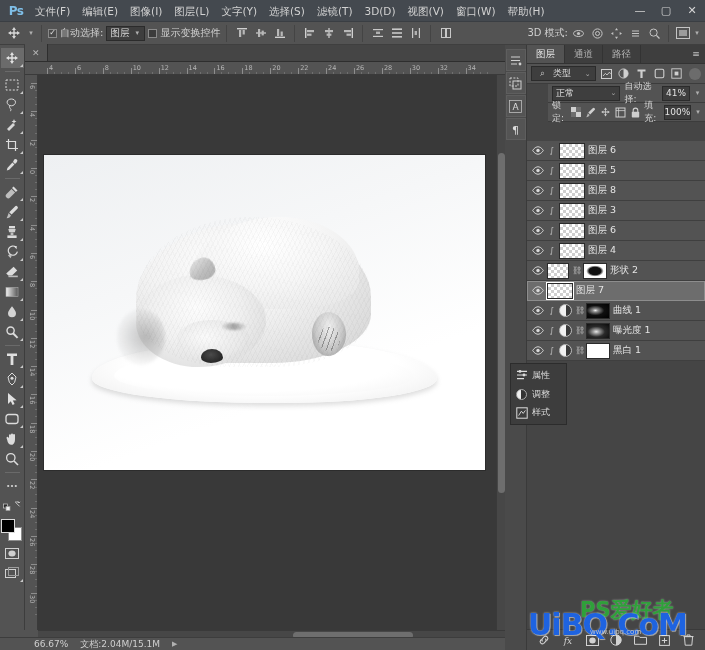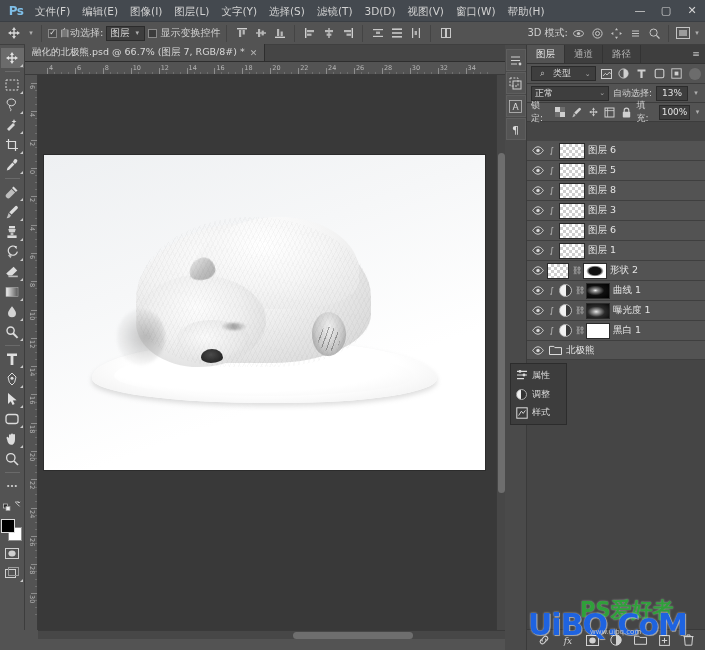--- a/index.html
+++ b/index.html
@@ -274,21 +274,21 @@
   .filtersel {
     height: 15px; background: #3e3e3e; border: 1px solid #2b2b2b;
     display: flex; align-items: center; gap: 3px; padding: 0 3px; width: 66px;
     font-size: 9px; color: #dcdcdc;
   }
   .fico { width: 15px; height: 15px; display: flex; align-items: center; justify-content: center; color: #cfcfcf; }
   .fico-toggle { width: 12px; height: 12px; border-radius: 50%; background: #6c6c6c; margin-left: 2px; }
 
   .blendrow, .lockrow {
     height: 19px; display: flex; align-items: center; gap: 4px; padding: 0 4px;
-    background: #535353; border-bottom: 1px solid #3c3c3c; font-size: 9px; color: #d2d2d2;
+    background: #535353; border-bottom: 1px solid #3c3c3c; font-size: 9px; color: #d2d2d2; margin-left: 21px;
   }
   .blendsel {
     height: 15px; width: 78px; background: #3e3e3e; border: 1px solid #2b2b2b;
     display: flex; align-items: center; padding: 0 3px; font-size: 9px; color: #e0e0e0;
   }
   .blendsel .ca { margin-left: auto; font-size: 7px; color: #aaa; }
   .numfield {
     height: 15px; width: 32px; background: #3e3e3e; border: 1px solid #2b2b2b;
     display: flex; align-items: center; justify-content: center; font-size: 9px; color: #e2e2e2;
   }
@@ -547,21 +547,20 @@
             <rect x="0.5" y="0.5" width="13" height="11" fill="none" stroke="#c4c4c4" stroke-width="1"></rect>
             <rect x="3" y="3" width="8" height="6" fill="#9c9c9c"></rect>
           </svg>
       </div>
       <div class="caret">▾</div>
     </div>
   </div>
 
   <div class="tabbar">
     <div class="doctab">
-      <span>融化的北极熊.psd @ 66.7% (图层 7, RGB/8#) *</span>
       <span class="x">✕</span>
     </div>
   </div>
 
   <div class="toolbox">
     <div class="tool active">
       <svg width="14" height="14" viewBox="0 0 14 14">
           <path d="M7 1 L9 4 H7.7 V6.3 H10 V5 L13 7 L10 9 V7.7 H7.7 V10 H9 L7 13 L5 10 H6.3 V7.7 H4 V9 L1 7 L4 5 V6.3 H6.3 V4 H5 Z" fill="#e2e2e2"></path>
         </svg>
       <span class="nub"></span>
@@ -934,20 +933,25 @@
       <div class="bear-fur"></div>
     </div>
     <div class="cv-scroll-v">
       <i></i>
     </div>
   </div>
   <div class="cv-scroll-h">
     <i></i>
   </div>
 
+  <div class="statusbar">
+    <span>66.67%</span>
+    <span>文档:2.04M/15.1M</span>
+    <span class="arw">▶</span>
+  </div>
 
   <div class="dockrail">
     <div class="dockicon boxed">
       <svg width="13" height="13" viewBox="0 0 13 13">
           <path d="M2 3 h9 M2 6.5 h9 M2 10 h6" stroke="#cfcfcf" stroke-width="1.1"></path>
           <circle cx="11" cy="10" r="1.4" fill="#cfcfcf"></circle>
         </svg>
     </div>
     <div class="dockicon boxed">
       <svg width="13" height="13" viewBox="0 0 13 13">
@@ -1012,21 +1016,21 @@
       </div>
       <div class="fico-toggle"></div>
     </div>
 
     <div class="blendrow">
       <div class="blendsel">
         <span>正常</span>
         <span class="ca">⌄</span>
       </div>
       <span>自动选择:</span>
-      <div class="numfield">13%</div>
+      <div class="numfield">41%</div>
       <span class="caret">▾</span>
     </div>
 
     <div class="lockrow">
       <span>锁定:</span>
       <span class="lockico">
         <svg width="10" height="10" viewBox="0 0 10 10">
             <rect x="0" y="0" width="5" height="5" fill="#cfcfcf"></rect>
             <rect x="5" y="5" width="5" height="5" fill="#cfcfcf"></rect>
             <rect x="5" y="0" width="5" height="5" fill="#6e6e6e"></rect>
@@ -1125,36 +1129,46 @@
 
       <div class="layer">
         <span class="eye">
             <svg width="12" height="9" viewBox="0 0 12 9">
               <path d="M6 0.7C2.8 0.7 0.7 4.5 0.7 4.5S2.8 8.3 6 8.3s5.3-3.8 5.3-3.8S9.2 0.7 6 0.7z" fill="none" stroke="#dcdcdc" stroke-width="0.9"></path>
               <circle cx="6" cy="4.5" r="1.7" fill="#dcdcdc"></circle>
             </svg>
           </span>
         <span class="lk">∫</span>
         <span class="thumb"></span>
-        <span class="lname">图层 1</span>
+        <span class="lname">图层 4</span>
       </div>
 
       <div class="layer">
         <span class="eye">
             <svg width="12" height="9" viewBox="0 0 12 9">
               <path d="M6 0.7C2.8 0.7 0.7 4.5 0.7 4.5S2.8 8.3 6 8.3s5.3-3.8 5.3-3.8S9.2 0.7 6 0.7z" fill="none" stroke="#dcdcdc" stroke-width="0.9"></path>
               <circle cx="6" cy="4.5" r="1.7" fill="#dcdcdc"></circle>
             </svg>
           </span>
         <span class="thumb" style="width:22px"></span>
         <span class="link-ico">⛓</span>
         <span class="thumb mask-bar" style="width:24px"></span>
         <span class="lname">形状 2</span>
       </div>
 
+      <div class="layer selected">
+        <span class="eye">
+            <svg width="12" height="9" viewBox="0 0 12 9">
+              <path d="M6 0.7C2.8 0.7 0.7 4.5 0.7 4.5S2.8 8.3 6 8.3s5.3-3.8 5.3-3.8S9.2 0.7 6 0.7z" fill="none" stroke="#dcdcdc" stroke-width="0.9"></path>
+              <circle cx="6" cy="4.5" r="1.7" fill="#dcdcdc"></circle>
+            </svg>
+          </span>
+        <span class="thumb sel"></span>
+        <span class="lname">图层 7</span>
+      </div>
 
       <div class="layer">
         <span class="eye">
             <svg width="12" height="9" viewBox="0 0 12 9">
               <path d="M6 0.7C2.8 0.7 0.7 4.5 0.7 4.5S2.8 8.3 6 8.3s5.3-3.8 5.3-3.8S9.2 0.7 6 0.7z" fill="none" stroke="#dcdcdc" stroke-width="0.9"></path>
               <circle cx="6" cy="4.5" r="1.7" fill="#dcdcdc"></circle>
             </svg>
           </span>
         <span class="lk">∫</span>
         <span class="adj-ico"></span>
@@ -1184,34 +1198,20 @@
               <circle cx="6" cy="4.5" r="1.7" fill="#dcdcdc"></circle>
             </svg>
           </span>
         <span class="lk">∫</span>
         <span class="adj-ico"></span>
         <span class="link-ico">⛓</span>
         <span class="thumb mask-white" style="width:24px"></span>
         <span class="lname">黑白 1</span>
       </div>
 
-      <div class="group-row">
-        <span class="eye">
-            <svg width="12" height="9" viewBox="0 0 12 9">
-              <path d="M6 0.7C2.8 0.7 0.7 4.5 0.7 4.5S2.8 8.3 6 8.3s5.3-3.8 5.3-3.8S9.2 0.7 6 0.7z" fill="none" stroke="#dcdcdc" stroke-width="0.9"></path>
-              <circle cx="6" cy="4.5" r="1.7" fill="#dcdcdc"></circle>
-            </svg>
-          </span>
-        <span class="folder-ico">
-          <svg width="13" height="10" viewBox="0 0 13 10">
-              <path d="M0.5 1.4h4.4l1 1.2h6.6v6.9H0.5z" fill="none" stroke="#dcdcdc" stroke-width="1"></path>
-            </svg>
-        </span>
-        <span class="lname">北极熊</span>
-      </div>
 
     </div>
 
     <div class="panel-footer">
       <span class="pf-ico">
           <svg width="12" height="12" viewBox="0 0 12 12">
             <path d="M4.6 7.4 a2.2 2.2 0 0 1 0-3.1l1.6-1.6a2.2 2.2 0 0 1 3.1 3.1L8.4 6.6" fill="none" stroke="#d2d2d2" stroke-width="1.1"></path>
             <path d="M7.4 4.6 a2.2 2.2 0 0 1 0 3.1L5.8 9.3a2.2 2.2 0 0 1-3.1-3.1L3.6 5.4" fill="none" stroke="#d2d2d2" stroke-width="1.1"></path>
           </svg>
         </span>

